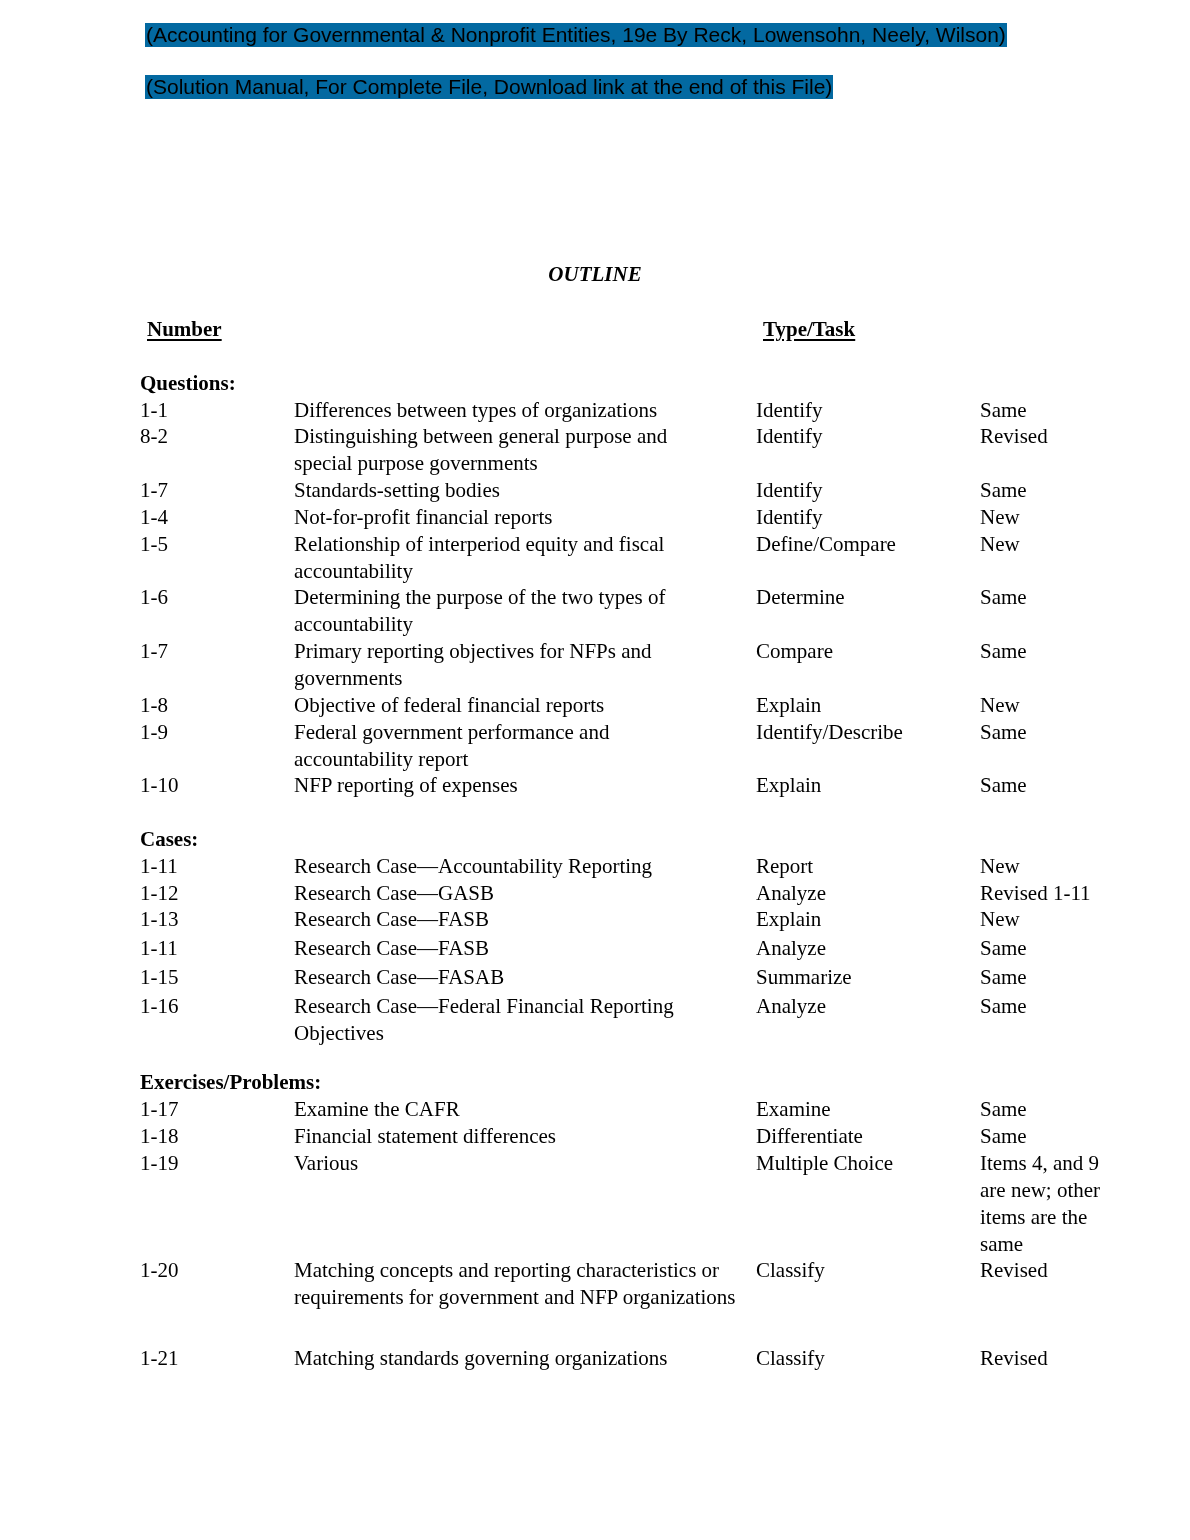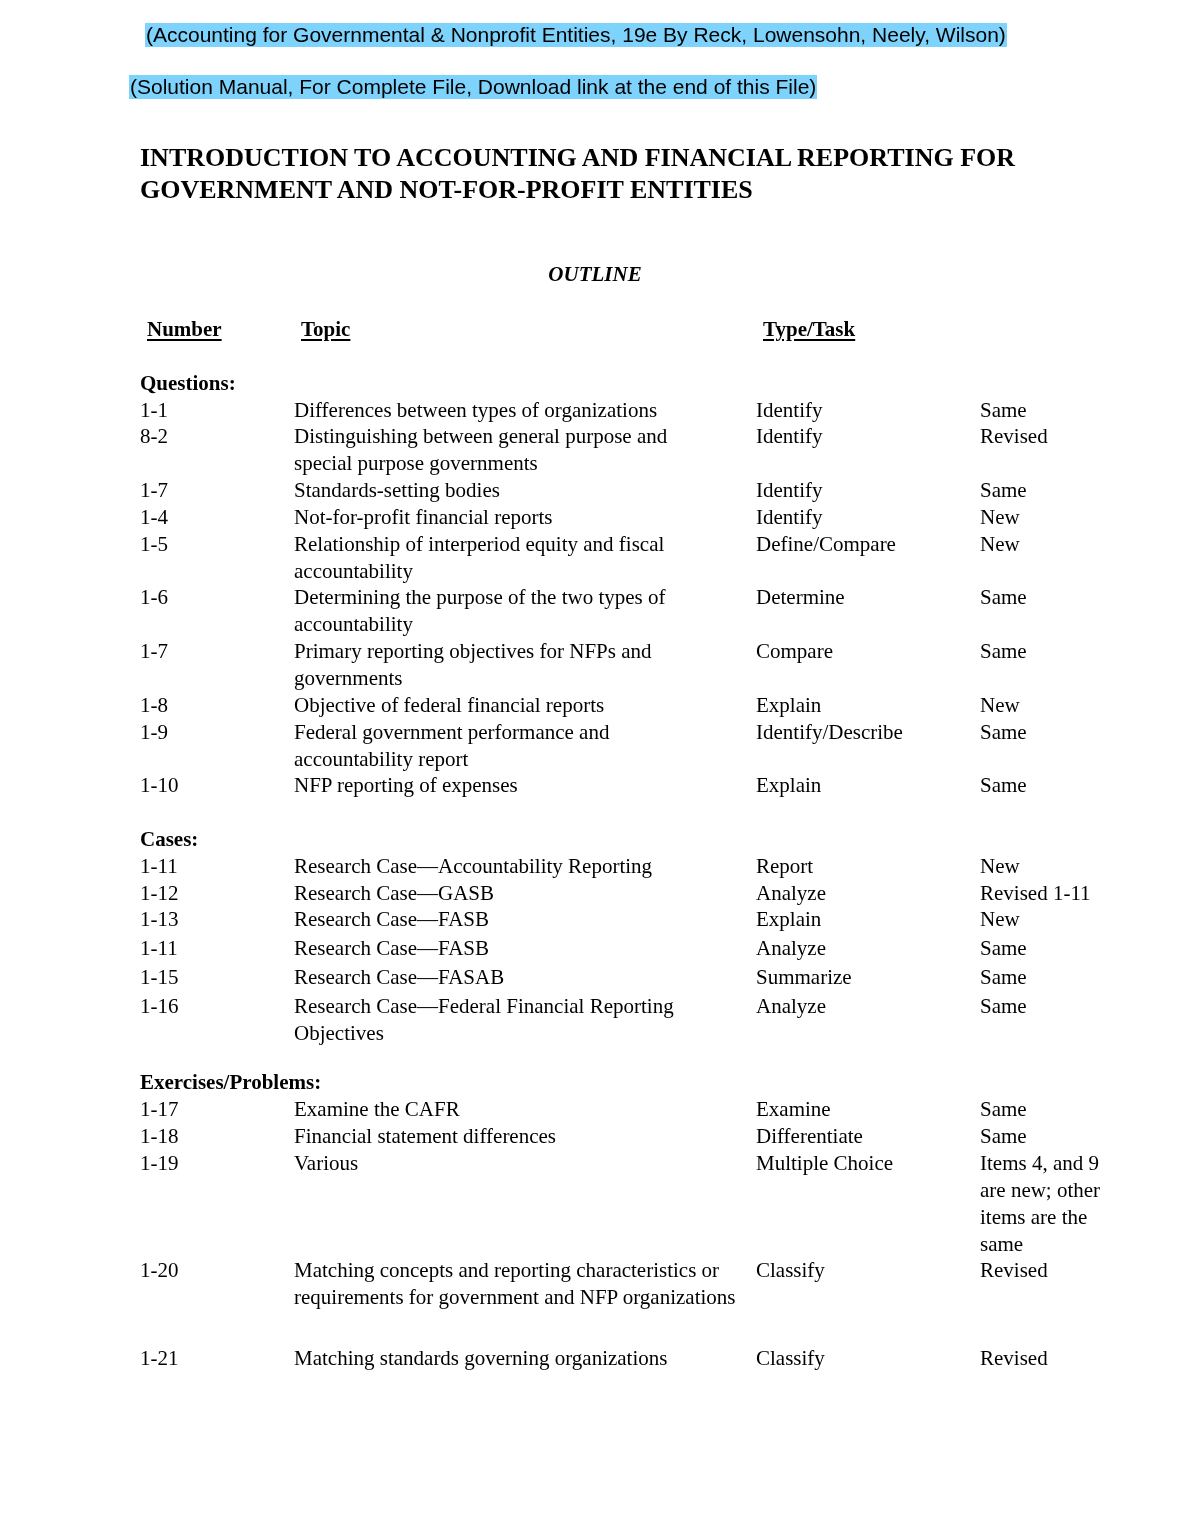--- a/index.html
+++ b/index.html
@@ -2,26 +2,26 @@
 <html><head>
   <meta charset="utf-8">
   <style>
     html, body { margin: 0; padding: 0; background: #ffffff; }
     body { width: 1190px; height: 1540px; position: relative; overflow: hidden; color: #000; }
     .hl-line {
       position: absolute;
       font-family: "Liberation Sans", sans-serif;
       font-size: 21px;
       line-height: 24px;
-      background: #7dd3fc;
+      background: #0369a1;
       white-space: nowrap;
       padding: 0 1px;
     }
     #hl1 { left: 145px; top: 23px; }
-    #hl2 { left: 129px; top: 75px; }
+    #hl2 { left: 145px; top: 75px; }
 
     .chapter {
       position: absolute; left: 140px; top: 142px; width: 920px;
       font-family: "Liberation Serif", serif; font-weight: bold; font-size: 26px; line-height: 31.5px;
       display: flex;
     }
     .chapter .lbl { width: 184px; flex: none; }
     .chapter .ttl { flex: 1; }
 
     .outline-h {
@@ -49,28 +49,26 @@
       font-family: "Liberation Serif", serif; font-size: 21px; line-height: 27px;
     }
   </style>
 </head>
 <body>
 
 <div class="hl-line" id="hl1">(Accounting for Governmental &amp; Nonprofit Entities, 19e By Reck, Lowensohn, Neely, Wilson)</div>
 <div class="hl-line" id="hl2">(Solution Manual, For Complete File, Download link at the end of this File)</div>
 
 <div class="chapter">
-  <span class="ttl">INTRODUCTION TO ACCOUNTING AND FINANCIAL REPORTING FOR GOVERNMENT AND NOT-FOR-PROFIT ENTITIES</span>
 </div>
 
 <div class="outline-h">OUTLINE</div>
 
 <div class="hdr">
   <span class="col-num u">Number</span>
-  <span class="col-topic"><span class="u">Topic</span></span>
   <span class="col-type u">Type/Task</span>
 </div>
 
 <div class="sec" style="top:370px">Questions:</div>
 
 <div class="row" style="top:397px">
   <span class="col-num">1-1</span>
   <span class="col-topic">Differences between types of organizations</span>
   <span class="col-type">Identify</span>
   <span class="col-status">Same</span>

